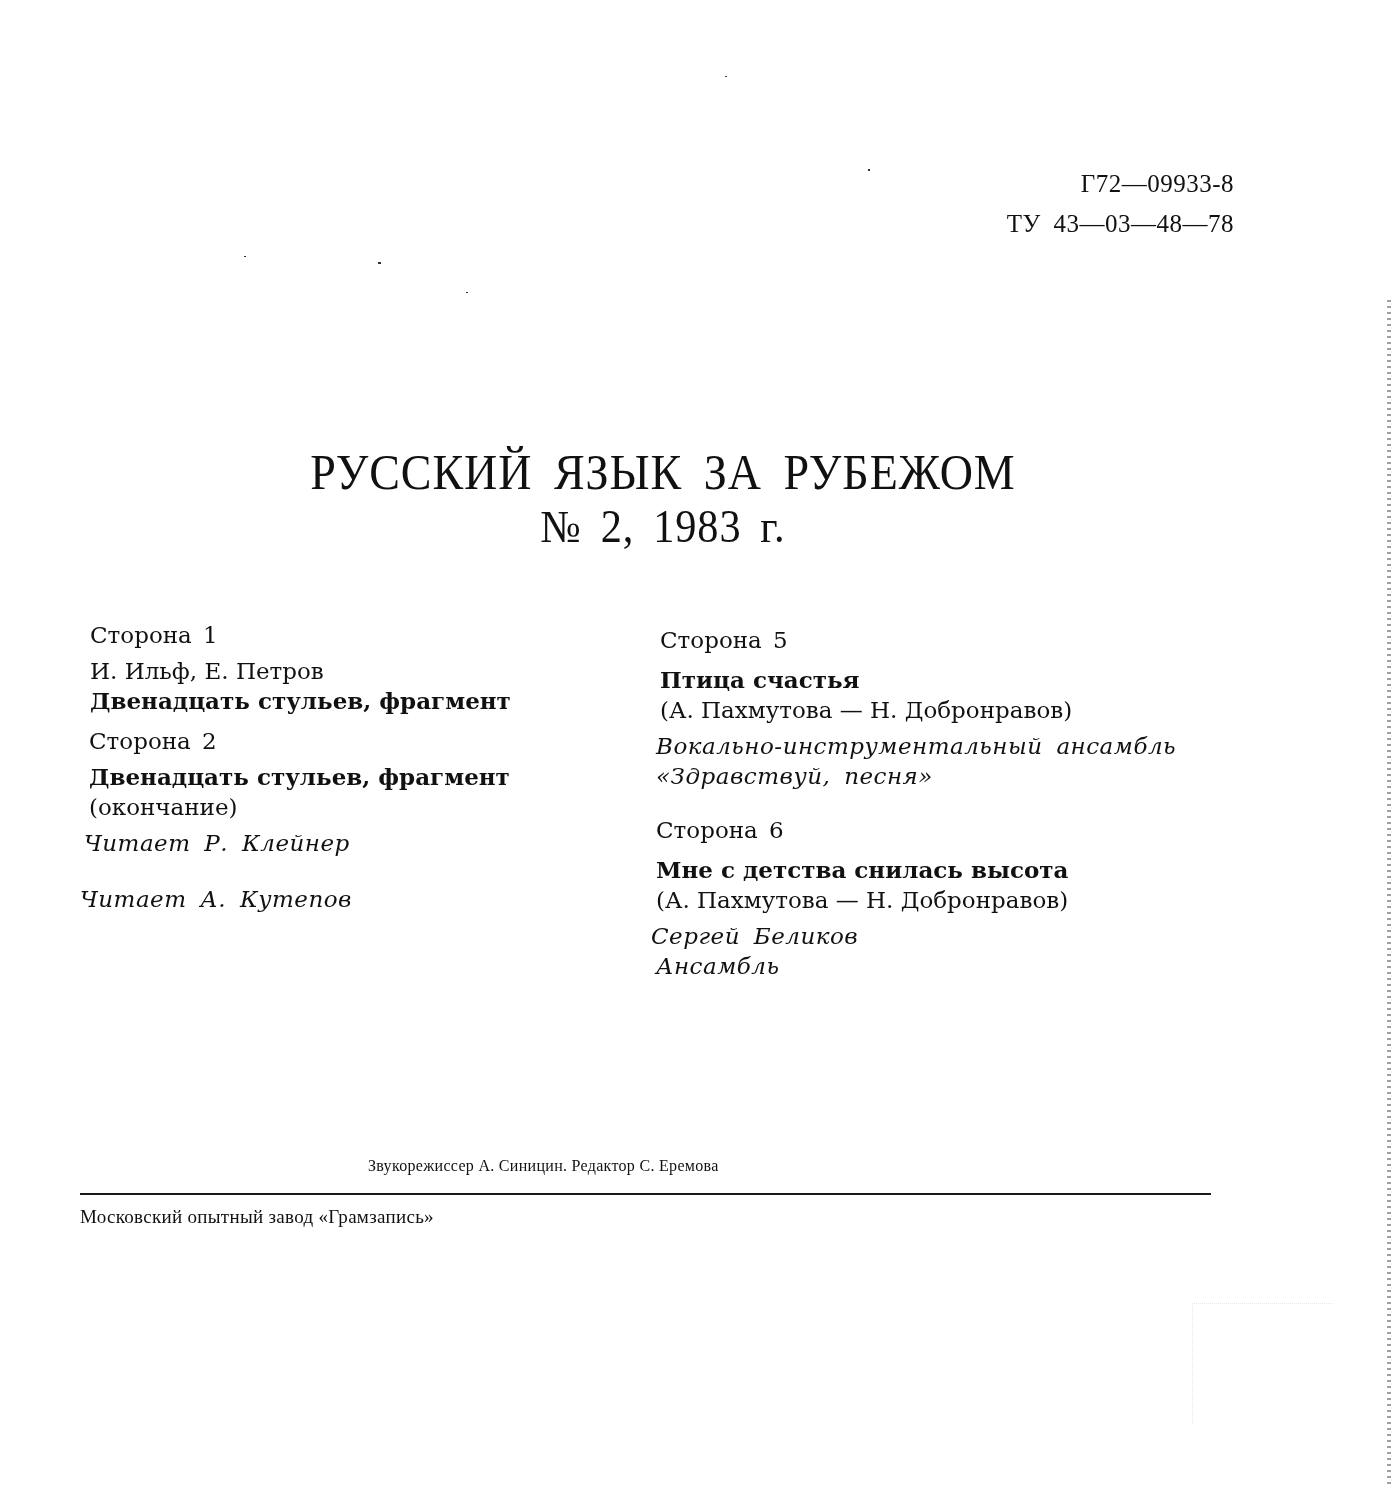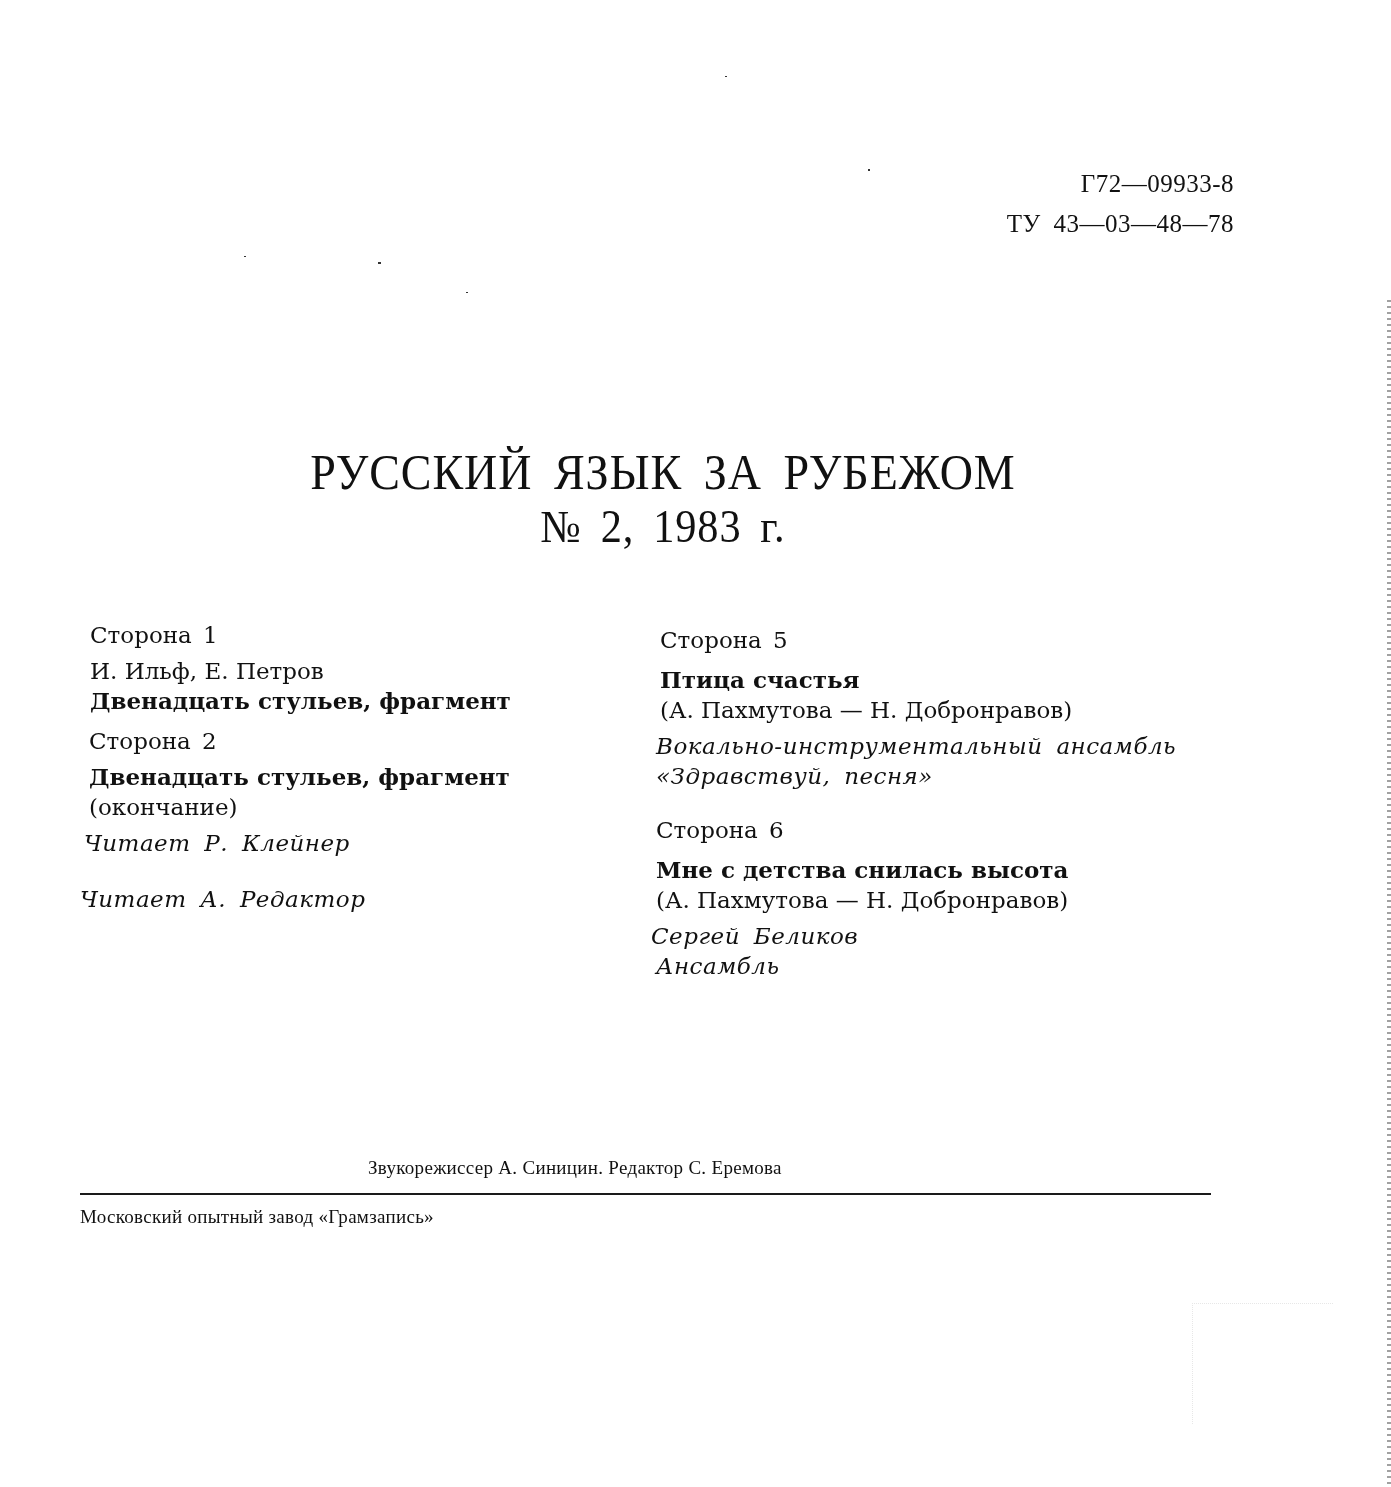--- a/index.html
+++ b/index.html
@@ -64,21 +64,21 @@
     .ital { font-style: italic; word-spacing: 6px; letter-spacing: 0.5px; }
 
     .gap-s { height: 6px; }
     .gap-m { height: 10px; }
 
     
     .credits {
       top: 1157px;
       left: 368px;
       font-family: "Liberation Serif", serif;
-      font-size: 19px;
+      font-size: 16px;
       letter-spacing: 0.3px;
     }
     .rule {
       position: absolute;
       left: 80px;
       top: 1193px;
       width: 1131px;
       height: 2px;
       background: #1a1a1a;
     }
@@ -134,21 +134,21 @@
     <span class="line">(окончание)</span>
     <div class="gap-s"></div>
     <span class="line ital" style="margin-left:-5px">Читает Р. Клейнер</span>
   </div>
   <div class="gap-m"></div>
 
   <div class="gap-m"></div>
 
   <div class="side" style="margin-left:-5px">
     <div class="gap-s"></div>
-    <span class="line ital" style="margin-left:-5px">Читает А. Редактор</span>
+    <span class="line ital" style="margin-left:-5px">Читает А. Кутепов</span>
   </div>
 </div>
 
 <div class="col col-right">
   <div class="side" style="margin-left:4px">
     <span class="side-label">Сторона 5</span>
     <div class="gap-m"></div>
     <span class="line bold">Птица счастья</span>
     <span class="line">(А. Пахмутова — Н. Добронравов)</span>
     <div class="gap-s"></div>

